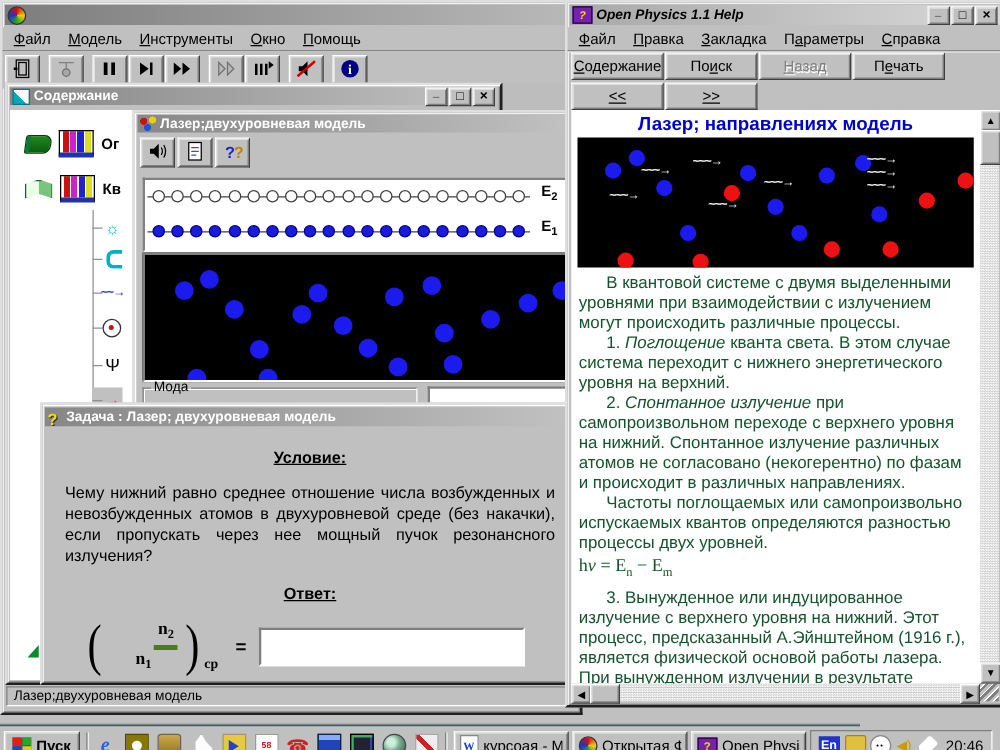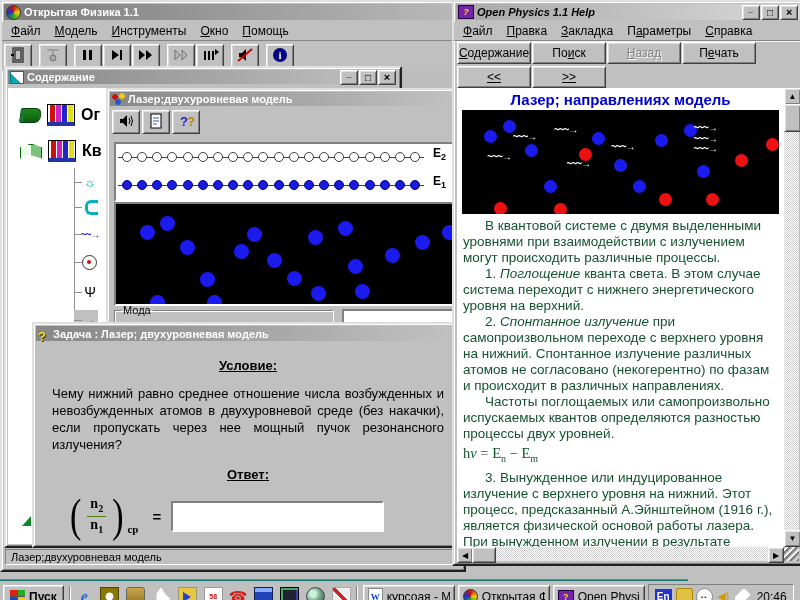--- a/index.html
+++ b/index.html
@@ -24,21 +24,21 @@
   .toolbar{display:flex;padding:2px 2px;height:26px;align-items:center;background:#c0c0c0;}
   .tbtn{width:28px;height:25px;display:flex;align-items:center;justify-content:center;padding:0;margin-right:1px;}
   .tbtn.gap{margin-left:6px;}
   .disabled{color:#808080;text-shadow:1px 1px 0 #fff;}
   .statusbar{position:absolute;left:2px;right:2px;bottom:2px;height:18px;padding:1px 1px;}
   .status-inner{display:block;height:14px;border:1px solid;border-color:#808080 #fff #fff #808080;font-size:11px;padding:0 5px;line-height:14px;color:#000;}
   .mdi{position:absolute;left:2px;right:2px;top:64px;bottom:22px;overflow:hidden;background:#bdbdbd;}
   
   #contents-win{left:0;top:0;width:394px;height:478px;}
   .cont-body{position:absolute;left:2px;right:2px;top:20px;bottom:2px;background:#fff;overflow:hidden;}
-  .tree-item{position:absolute;left:12px;display:flex;align-items:center;gap:6px;font-size:16px;font-weight:bold;}
+  .tree-item{position:absolute;left:12px;display:flex;align-items:center;gap:6px;font-size:12px;font-weight:bold;}
   .vline{position:absolute;left:66px;top:80px;bottom:0;width:1px;background:#909090;}
   .tree-child{position:absolute;left:66px;display:flex;align-items:center;height:20px;}
   .tree-child .stub{width:8px;height:1px;background:#909090;}
   .tree-child.selected{background:#c0c0c0;}
   
   .ico-book-closed{width:19px;height:13px;background:linear-gradient(#1e8a1e,#0b5c0b);border:1px solid #064006;border-radius:2px 6px 6px 2px;box-shadow:inset 3px 0 0 #0a7a3a;transform:skewX(-8deg);}
   .ico-book-open{width:20px;height:13px;background:linear-gradient(90deg,#eaffea 49%,#7cc47c 51%);border:1px solid #0a6a0a;clip-path:polygon(0 25%,50% 0,100% 25%,100% 100%,50% 78%,0 100%);}
   .ico-shelf{width:26px;height:17px;background:linear-gradient(90deg,#fff 0 2px,#cc1111 2px 7px,#fff 7px 8px,#cc22cc 8px 13px,#fff 13px 14px,#2222cc 14px 19px,#fff 19px 20px,#dddd22 20px 25px,#fff 25px);border:1px solid #000;border-bottom:4px solid #2233aa;}
   .ci{width:16px;height:16px;display:flex;align-items:center;justify-content:center;font-size:12px;}
   [data-name="sparkle-icon"]{color:#00b0c0;font-size:13px;}
@@ -72,21 +72,21 @@
   .mode-box legend{font-size:11px;padding:0 2px;}
   .mode-combo{flex:1;height:20px;background:#fff;margin-top:5px;font-size:11px;overflow:hidden;}
   
   #task-win{left:28px;top:256px;width:428px;height:222px;}
   .task-body{position:absolute;left:2px;right:2px;top:20px;bottom:2px;padding:6px 16px;overflow:hidden;}
   .center-ul{text-align:center;font-size:13px;font-weight:bold;text-decoration:underline;margin:8px 0 12px;}
   .task-text{font-size:13px;line-height:17px;text-align:justify;color:#000;margin:0;}
   .answer-row{display:flex;align-items:center;gap:6px;margin-top:14px;margin-left:18px;}
   .paren{font-family:"Liberation Serif",serif;font-size:34px;font-weight:normal;transform:scaleY(1.35);line-height:34px;}
   .frac{display:inline-flex;flex-direction:column;align-items:center;font-family:"Liberation Serif",serif;font-weight:bold;font-size:14px;line-height:15px;}
-  .frac .top{border-bottom:1px solid #4d7c0f;padding:0 3px;}
+  .frac .top{border-bottom:4px solid #4d7c0f;padding:0 3px;margin-left:36px;}
   .frac sub{font-size:10px;}
   .outer-sub{font-family:"Liberation Serif",serif;font-size:11px;font-weight:bold;margin:26px 2px 0 -2px;}
   .eq{font-size:15px;font-weight:bold;margin-left:6px;}
   .answer-input{width:205px;height:25px;background:#fff;margin-left:4px;}
   
   #help-win{left:452px;top:0;width:348px;height:562px;z-index:40;}
   .help-btnrow{display:flex;padding:1px 2px 1px 3px;}
   .hbtn{width:72px;height:20px;font-size:12px;display:flex;align-items:center;justify-content:center;margin-right:1px;padding:0;}
   .help-content{position:absolute;left:3px;right:18px;top:86px;bottom:17px;background:#fff;overflow:hidden;}
   .help-heading{color:#0000cc;font-weight:bold;font-size:15px;text-align:center;margin:3px 0 2px;}
@@ -152,21 +152,20 @@
   .hbtn u, .menu-item u{text-underline-offset:1px;}
 </style>
 </head>
 <body>
 
 <div id="screen" data-name="desktop">
 
   <div id="main-window" class="win" style="left:0;top:0;width:462px;height:568px;" data-name="main-window">
     <div class="titlebar tb-main" data-name="main-titlebar">
       <span class="ticon" data-name="app-pinwheel-icon"></span>
-      <span class="ttext" data-name="main-window-title">Открытая Физика 1.1</span>
     </div>
     <div class="menubar" data-name="main-menubar">
         <span class="menu-item" data-name="main-menu-file"><u>Ф</u>айл</span>
         <span class="menu-item" data-name="main-menu-model"><u>М</u>одель</span>
         <span class="menu-item" data-name="main-menu-tools"><u>И</u>нструменты</span>
         <span class="menu-item" data-name="main-menu-window"><u>О</u>кно</span>
         <span class="menu-item" data-name="main-menu-help"><u>П</u>омощь</span>
       </div>
     <div class="toolbar" data-name="main-toolbar">
         <button class="tbtn r" data-name="exit-door-button">

